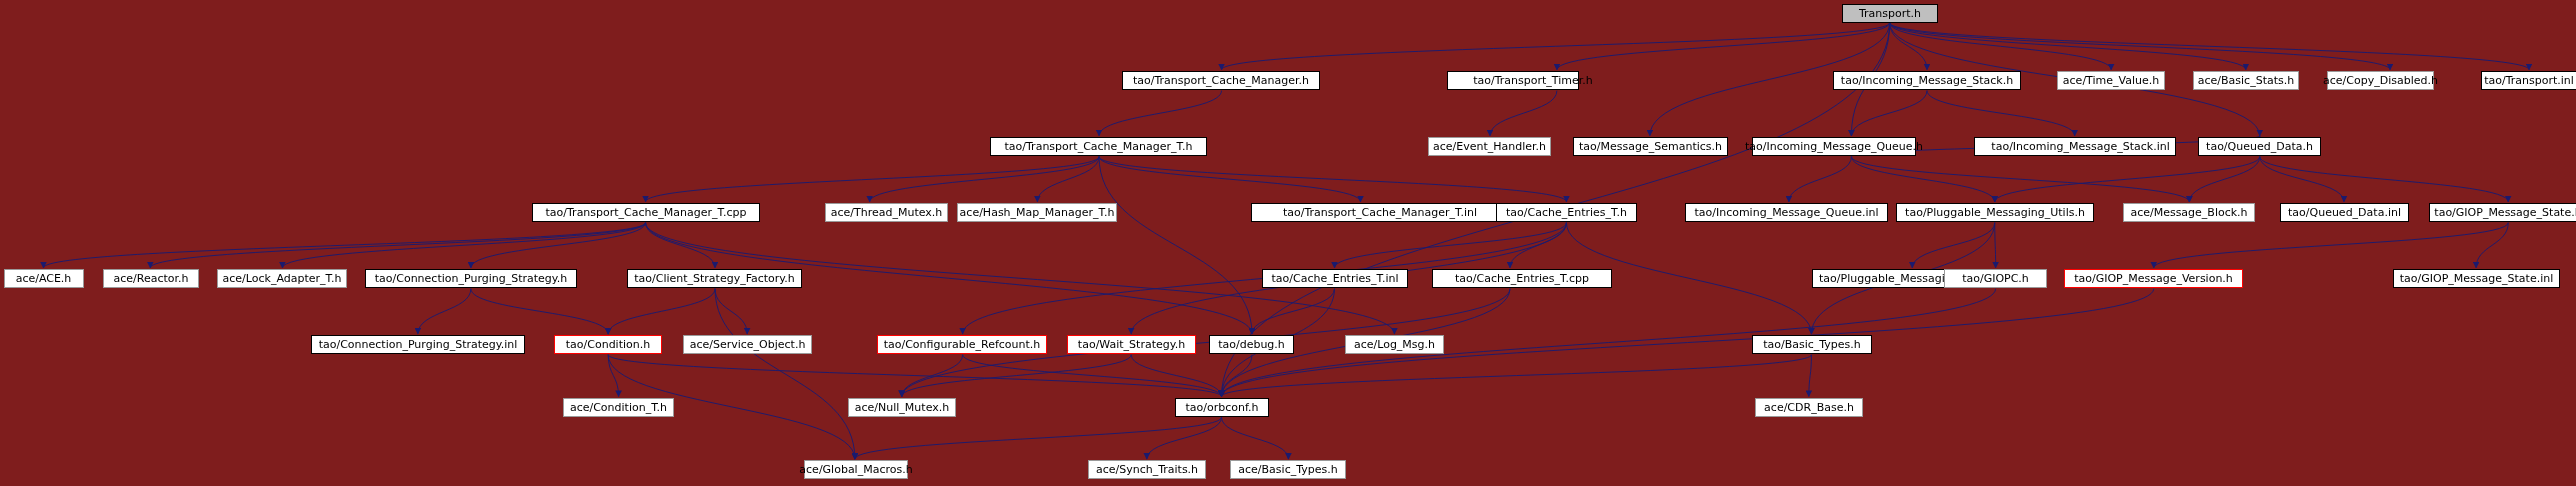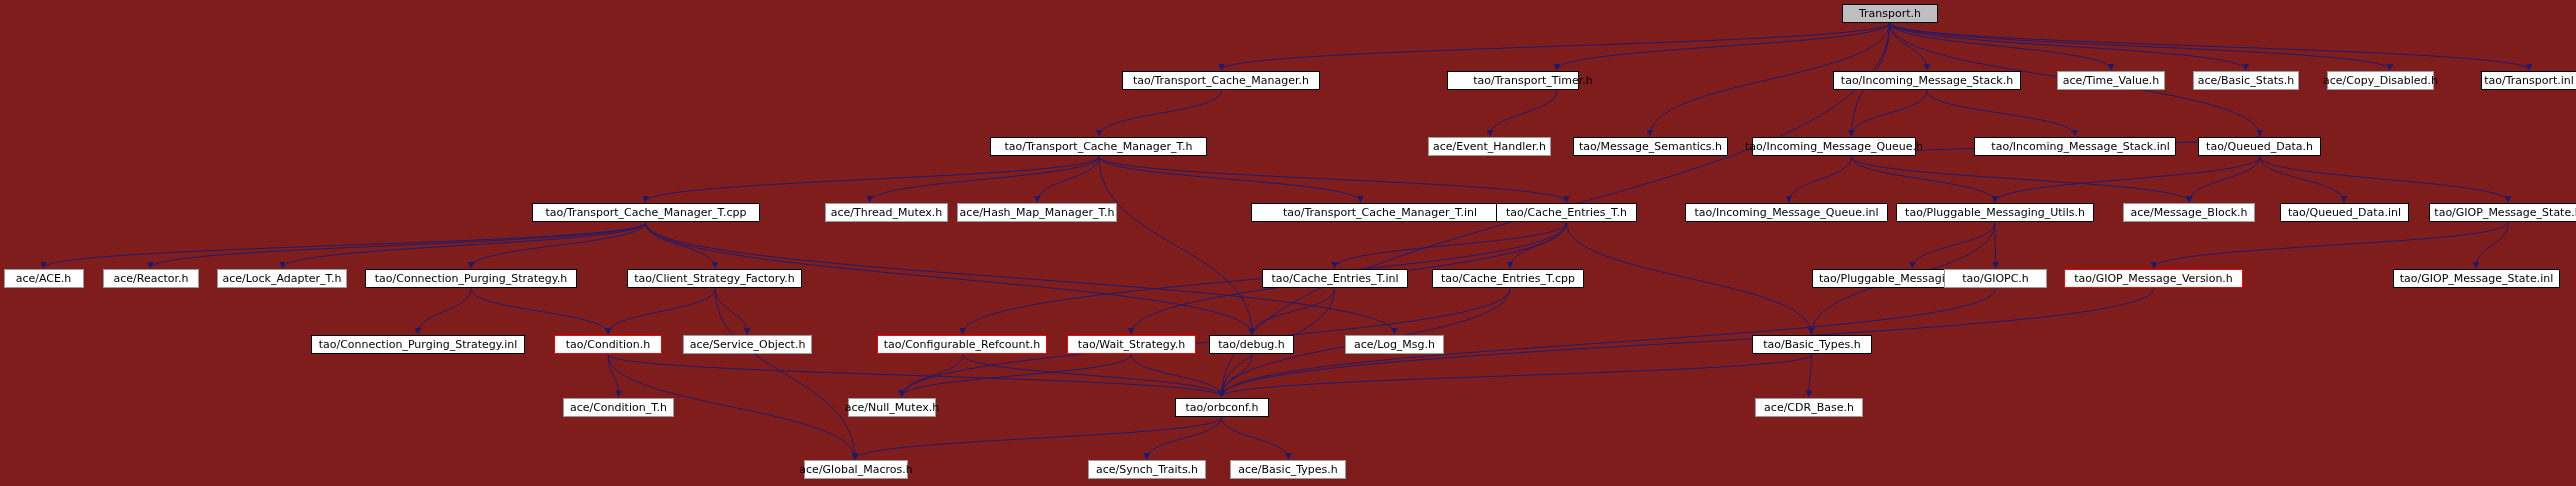--- a/index.html
+++ b/index.html
@@ -182,21 +182,21 @@
       </div>
       <div class="node black" style="left: 365px; top: 269px; width: 212px;">
         <span>tao/Connection_Purging_Strategy.h</span>
       </div>
       <div class="node black" style="left: 627px; top: 269px; width: 175px;">
         <span>tao/Client_Strategy_Factory.h</span>
       </div>
       <div class="node black" style="left: 1262px; top: 269px; width: 146px;">
         <span>tao/Cache_Entries_T.inl</span>
       </div>
-      <div class="node black" style="left: 1432px; top: 269px; width: 152px; text-align: right;">
+      <div class="node black" style="left: 1432px; top: 269px; width: 180px; text-align: right;">
         <span>tao/Cache_Entries_T.cpp</span>
       </div>
       <div class="node black" style="left: 1812px; top: 269px; width: 200px;">
         <span>tao/Pluggable_Messaging_Utils.inl</span>
       </div>
       <div class="node grey" style="left: 1944px; top: 269px; width: 103px;">
         <span>tao/GIOPC.h</span>
       </div>
       <div class="node red" style="left: 2064px; top: 269px; width: 179px;">
         <span>tao/GIOP_Message_Version.h</span>
@@ -224,21 +224,21 @@
       </div>
       <div class="node grey" style="left: 1345px; top: 335px; width: 99px;">
         <span>ace/Log_Msg.h</span>
       </div>
       <div class="node black" style="left: 1752px; top: 335px; width: 120px;">
         <span>tao/Basic_Types.h</span>
       </div>
       <div class="node grey" style="left: 563px; top: 398px; width: 111px;">
         <span>ace/Condition_T.h</span>
       </div>
-      <div class="node grey" style="left: 848px; top: 398px; width: 88px;">
+      <div class="node grey" style="left: 848px; top: 398px; width: 108px;">
         <span>ace/Null_Mutex.h</span>
       </div>
       <div class="node black" style="left: 1175px; top: 398px; width: 94px;">
         <span>tao/orbconf.h</span>
       </div>
       <div class="node grey" style="left: 1755px; top: 398px; width: 108px;">
         <span>ace/CDR_Base.h</span>
       </div>
       <div class="node grey" style="left: 804px; top: 460px; width: 104px; text-align: right;">
         <span>ace/Global_Macros.h</span>

